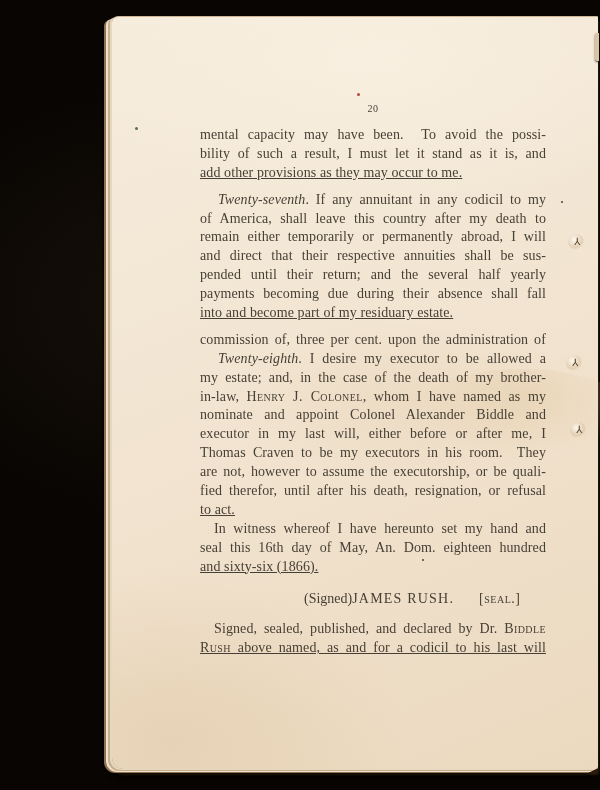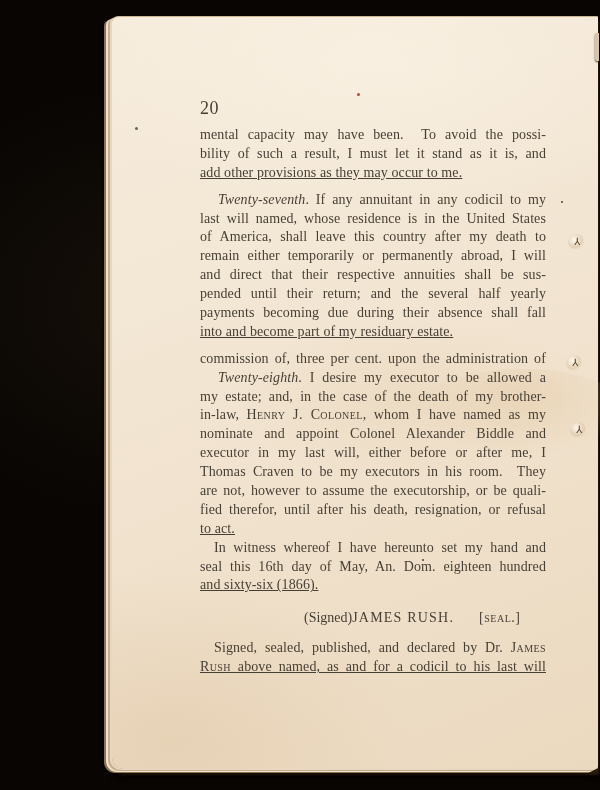--- a/index.html
+++ b/index.html
@@ -47,21 +47,22 @@
   }
   
   .textblock {
     position: absolute;
     left: 88px; top: 84px;
     width: 346px;
     color: #463f34;
     font-size: 14px;
   }
   .pagenum {
-    font-size: 18px;
+    text-align: center;
+    font-size: 10px;
     letter-spacing: 0.5px;
     margin-bottom: 10px;
     line-height: 15px;
   }
   .para { margin: 0; }
   .para-section { margin-top: 8px; }
   .para-witness { margin-top: 0; }
   .para-attestation { margin-top: 11px; }
   .line {
     line-height: 18.9px;
@@ -126,21 +127,20 @@
     <div class="textblock">
       <div class="pagenum">20</div>
       <div id="doc">
           <div class="para para-continuation">
             <div class="line"><span class="r-n">mental capacity may have been.&nbsp; To avoid the possi-</span></div>
             <div class="line"><span class="r-n">bility of such a result, I must let it stand as it is, and</span></div>
             <div class="line"><span class="r-n">add other provisions as they may occur to me.</span></div>
           </div>
           <div class="para para-section">
             <div class="line indent"><span class="r-i">Twenty-seventh</span><span class="r-n">. If any annuitant in any codicil to my</span></div>
-            <div class="line"><span class="r-n">last will named, whose residence is in the United States</span></div>
             <div class="line"><span class="r-n">of America, shall leave this country after my death to</span></div>
             <div class="line"><span class="r-n">remain either temporarily or permanently abroad, I will</span></div>
             <div class="line"><span class="r-n">and direct that their respective annuities shall be sus-</span></div>
             <div class="line"><span class="r-n">pended until their return; and the several half yearly</span></div>
             <div class="line"><span class="r-n">payments becoming due during their absence shall fall</span></div>
             <div class="line"><span class="r-n">into and become part of my residuary estate.</span></div>
           </div>
           <div class="para para-section">
             <div class="line"><span class="r-n">commission of, three per cent. upon the administration of</span></div>
             <div class="line indent"><span class="r-i">Twenty-eighth</span><span class="r-n">. I desire my executor to be allowed a</span></div>
@@ -153,21 +153,21 @@
             <div class="line"><span class="r-n">fied therefor, until after his death, resignation, or refusal</span></div>
             <div class="line"><span class="r-n">to act.</span></div>
           </div>
           <div class="para para-witness">
             <div class="line indent"><span class="r-n">In witness whereof I have hereunto set my hand and</span></div>
             <div class="line"><span class="r-n">seal this 16th day of May, An. Dom. eighteen hundred</span></div>
             <div class="line"><span class="r-n">and sixty-six (1866).</span></div>
           </div>
           <div class="sig-line"><span class="sig-label">(Signed)</span><span class="sig-name">JAMES RUSH.</span><span class="sig-seal">[seal.]</span></div>
           <div class="para para-attestation">
-            <div class="line indent"><span class="r-n">Signed, sealed, published, and declared by Dr. </span><span class="r-sc">James</span></div>
+            <div class="line indent"><span class="r-n">Signed, sealed, published, and declared by Dr. </span><span class="r-sc">Biddle</span></div>
             <div class="line"><span class="r-sc">Rush</span><span class="r-n"> above named, as and for a codicil to his last will</span></div>
           </div>
         </div>
     </div>
 
     <div class="binding-mark" style="left:458px; top:220px;"><span>⅄</span></div>
     <div class="binding-mark" style="left:456px; top:341px;"><span>⅄</span></div>
     <div class="binding-mark" style="left:460px; top:408px;"><span>⅄</span></div>
 
     <div class="speck speck-red" style="left:245px; top:76px;"></div>

